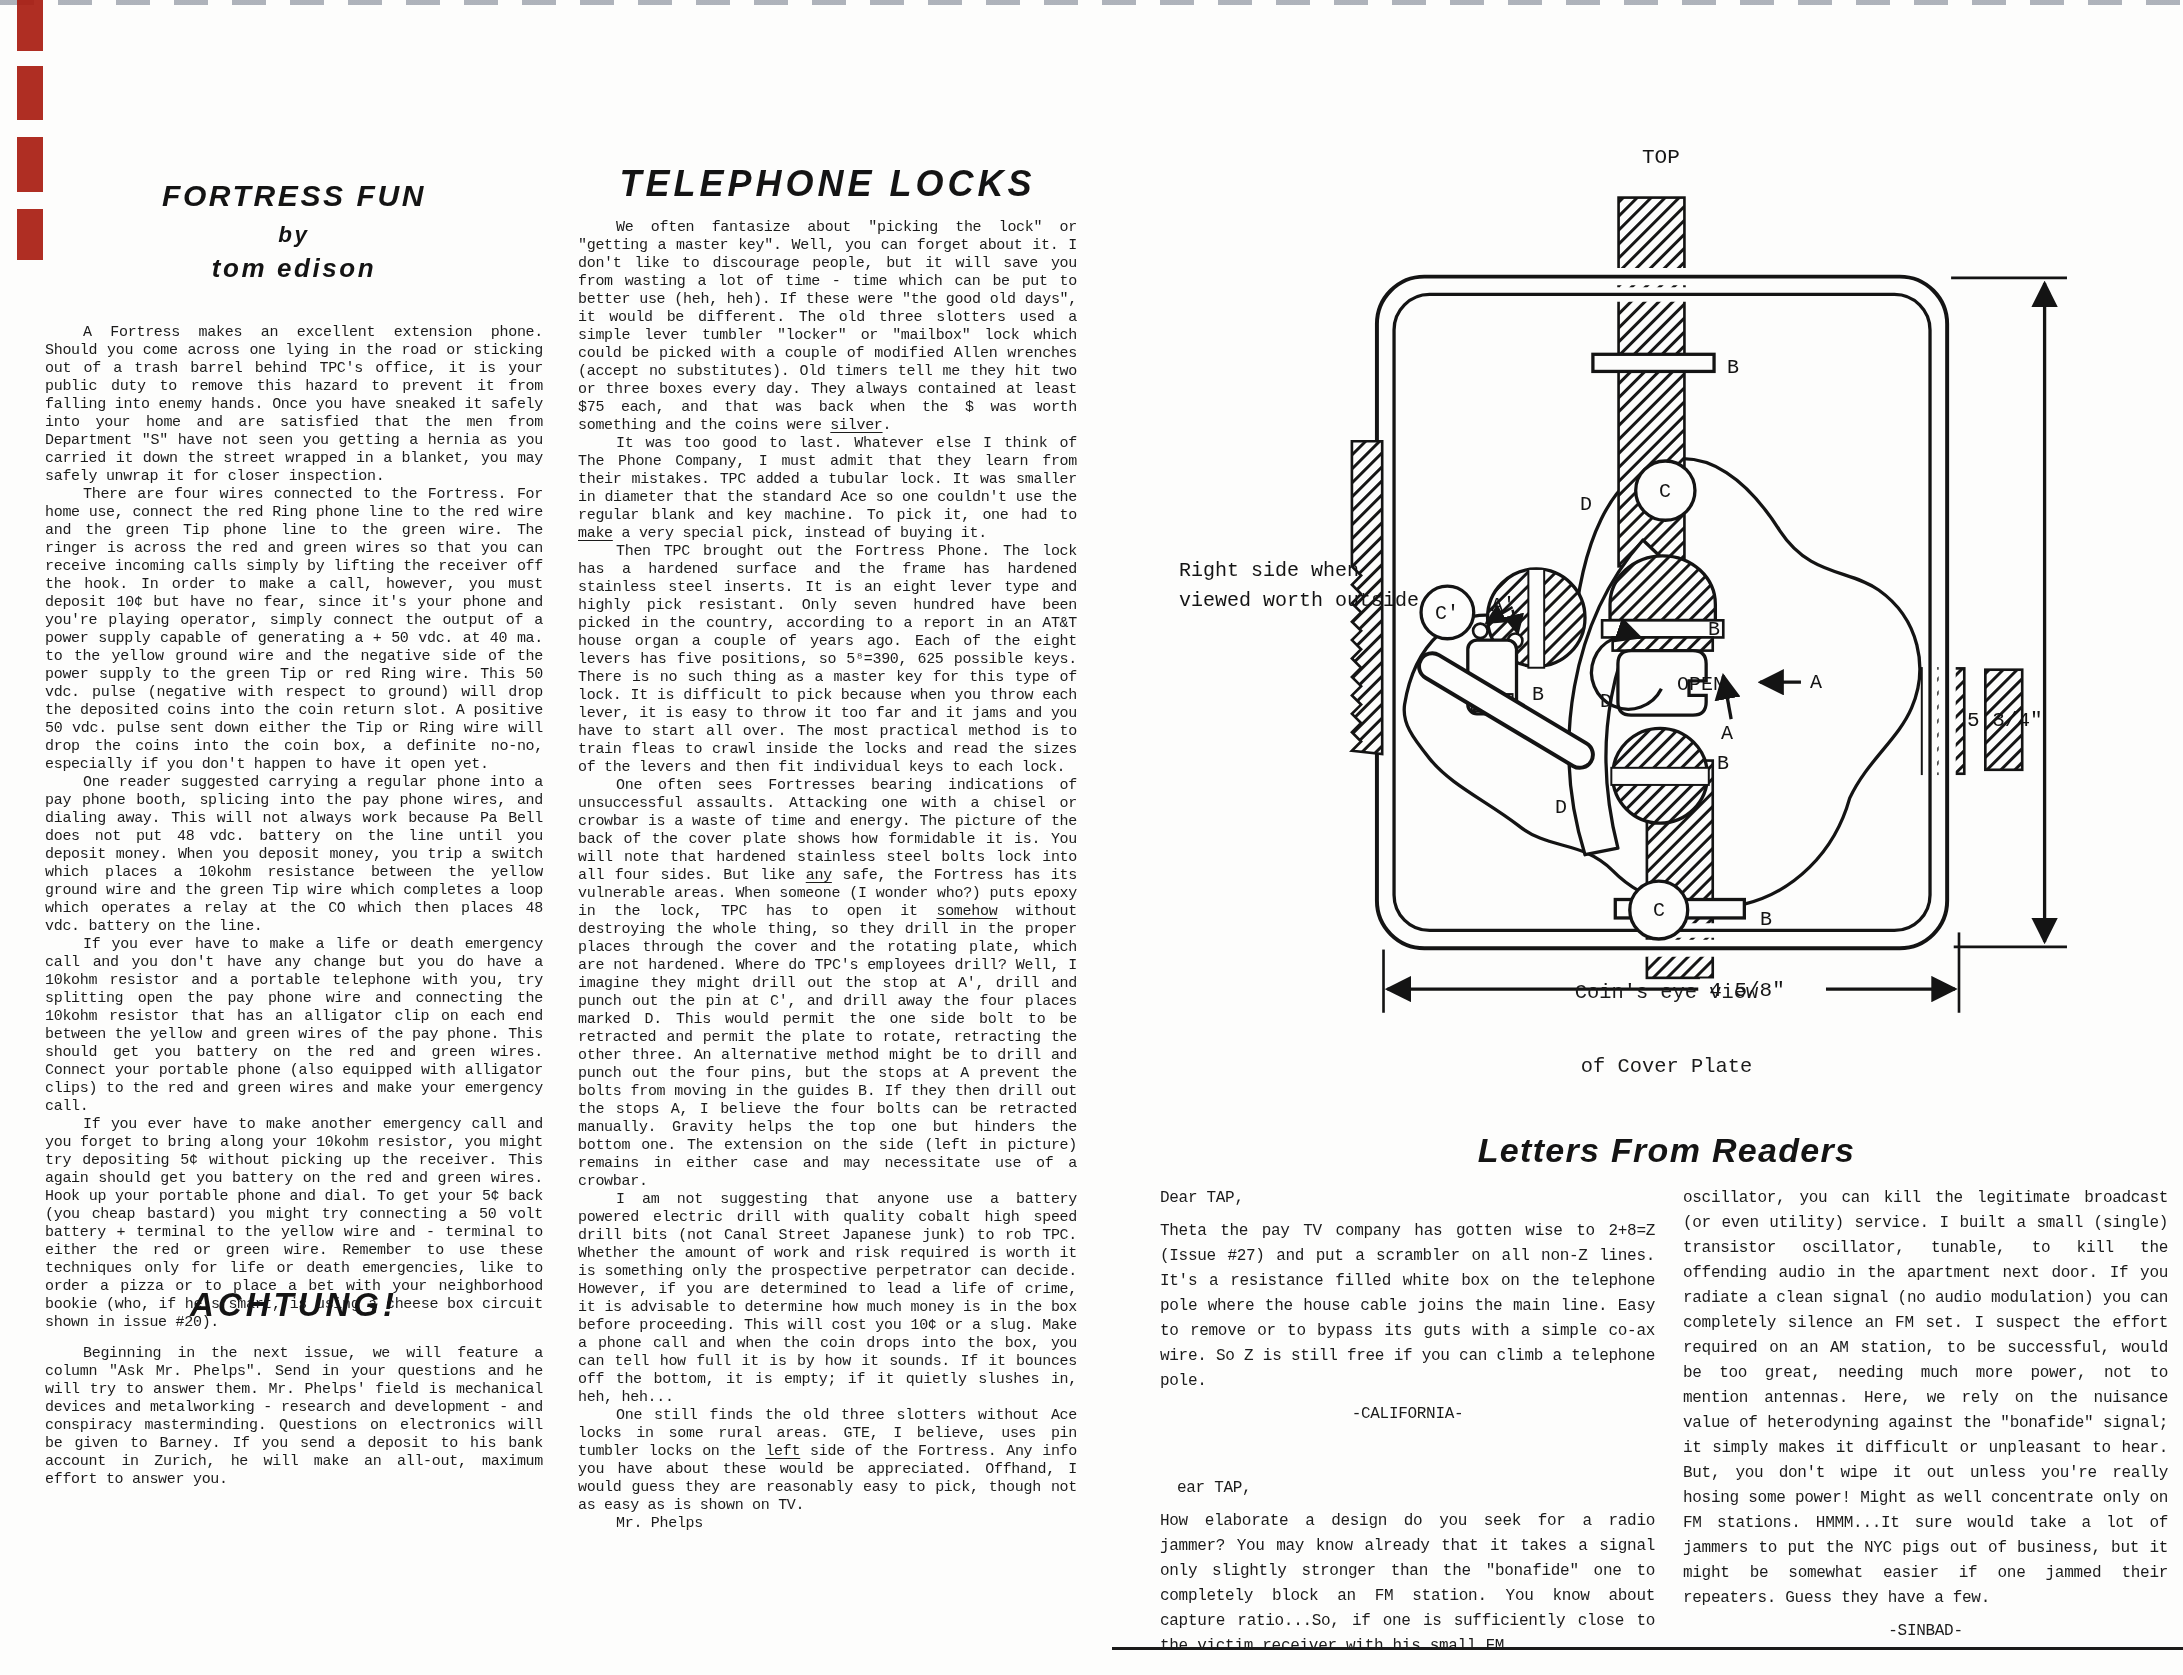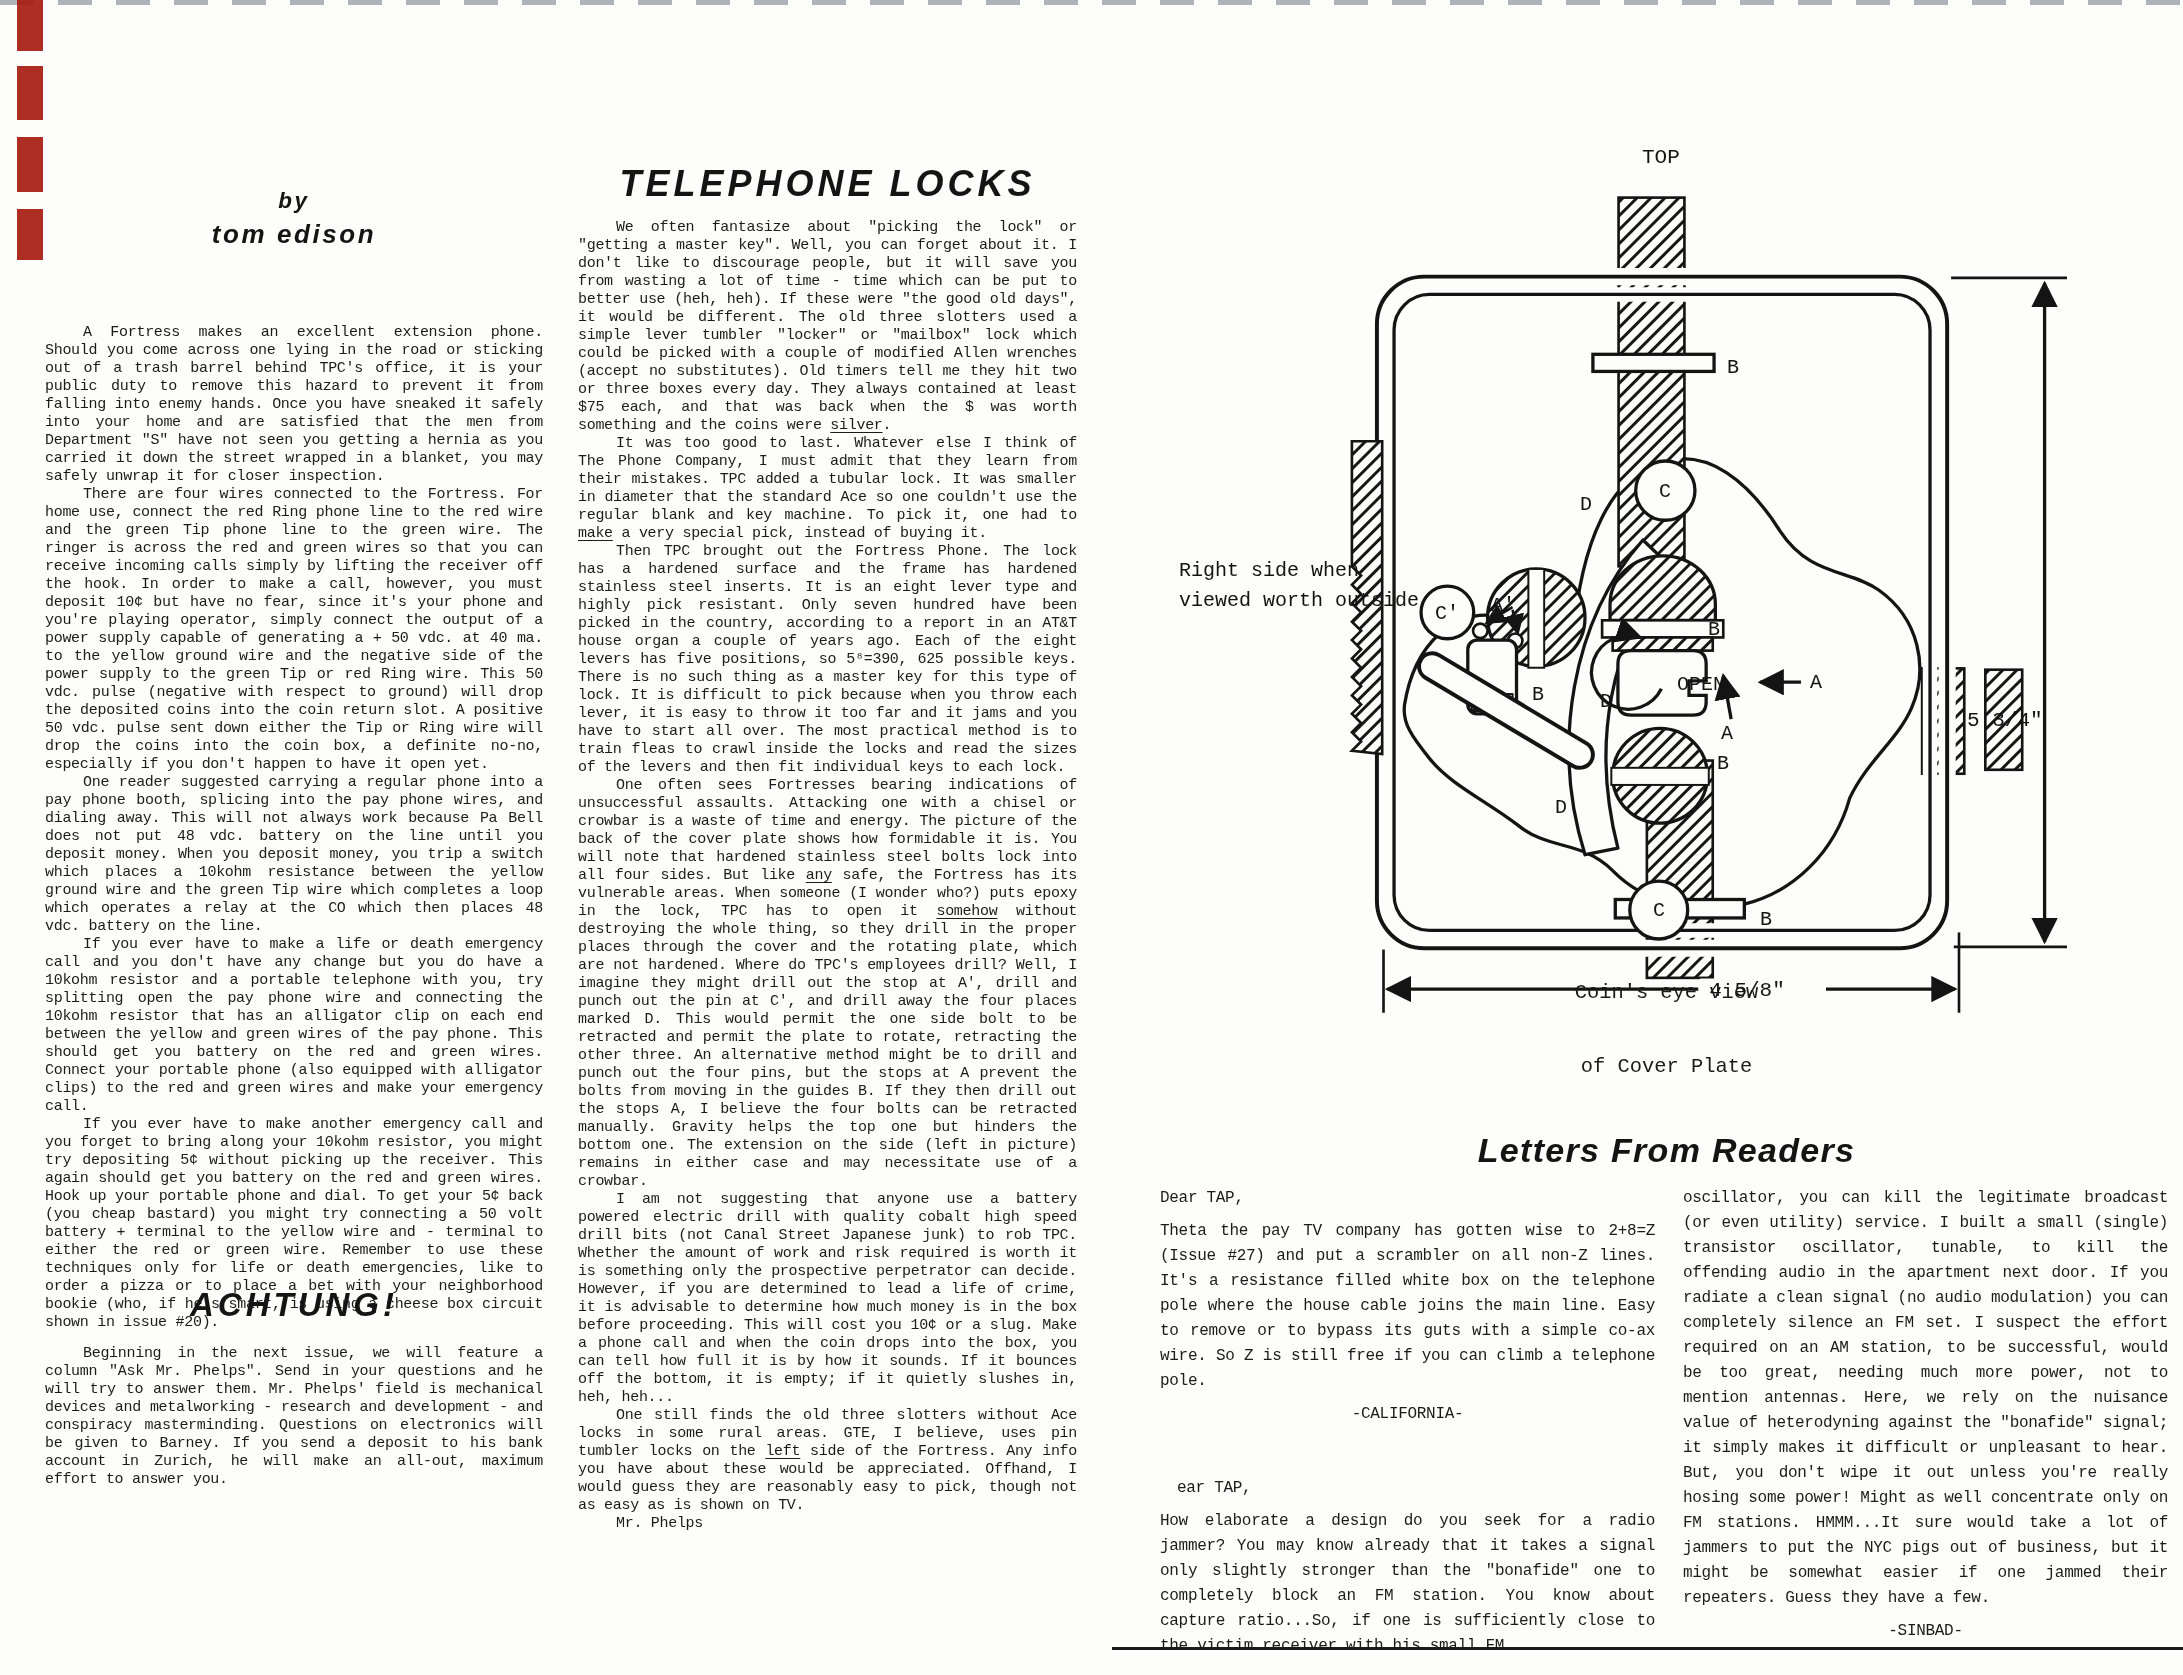--- a/index.html
+++ b/index.html
@@ -36,20 +36,21 @@
 <div class="page">
 
   <div class="top-dashes"></div>
   <div class="red-dash" style="top:0;height:51px"></div>
   <div class="red-dash" style="top:66px;height:54px"></div>
   <div class="red-dash" style="top:137px;height:55px"></div>
   <div class="red-dash" style="top:209px;height:51px"></div>
   <div class="bottom-rule"></div>
 
   <div class="head" style="left:45px;top:179px;width:498px;font-size:30px;letter-spacing:2.6px">
+    <div>FORTRESS FUN</div>
     <div class="byline">by</div>
     <div class="author">tom edison</div>
   </div>
   <div class="col" style="left:45px;top:324px;width:498px">
     <p>A Fortress makes an excellent extension phone. Should you come across one lying in the road or sticking out of a trash barrel behind TPC's office, it is your public duty to remove this hazard to prevent it from falling into enemy hands. Once you have sneaked it safely into your home and are satisfied that the men from Department "S" have not seen you getting a hernia as you carried it down the street wrapped in a blanket, you may safely unwrap it for closer inspection.</p>
     <p>There are four wires connected to the Fortress. For home use, connect the red Ring phone line to the red wire and the green Tip phone line to the green wire. The ringer is across the red and green wires so that you can receive incoming calls simply by lifting the receiver off the hook. In order to make a call, however, you must deposit 10¢ but have no fear, since it's your phone and you're playing operator, simply connect the output of a power supply capable of generating a + 50 vdc. at 40 ma. to the yellow ground wire and the negative side of the power supply to the green Tip or red Ring wire. This 50 vdc. pulse (negative with respect to ground) will drop the deposited coins into the coin return slot. A positive 50 vdc. pulse sent down either the Tip or Ring wire will drop the coins into the coin box, a definite no-no, especially if you don't happen to have it open yet.</p>
     <p>One reader suggested carrying a regular phone into a pay phone booth, splicing into the pay phone wires, and dialing away. This will not always work because Pa Bell does not put 48 vdc. battery on the line until you deposit money. When you deposit money, you trip a switch which places a 10kohm resistance between the yellow ground wire and the green Tip wire which completes a loop which operates a relay at the CO which then places 48 vdc. battery on the line.</p>
     <p>If you ever have to make a life or death emergency call and you don't have any change but you do have a 10kohm resistor and a portable telephone with you, try splitting open the pay phone wire and connecting the 10kohm resistor that has an alligator clip on each end between the yellow and green wires of the pay phone. This should get you battery on the red and green wires. Connect your portable phone (also equipped with alligator clips) to the red and green wires and make your emergency call.</p>
     <p>If you ever have to make another emergency call and you forget to bring along your 10kohm resistor, you might try depositing 5¢ without picking up the receiver. This again should get you battery on the red and green wires. Hook up your portable phone and dial. To get your 5¢ back (you cheap bastard) you might try connecting a 50 volt battery + terminal to the yellow wire and - terminal to either the red or green wire. Remember to use these techniques only for life or death emergencies, like to order a pizza or to place a bet with your neighborhood bookie (who, if he's smart, is using a cheese box circuit shown in issue #20).</p>
   </div>

